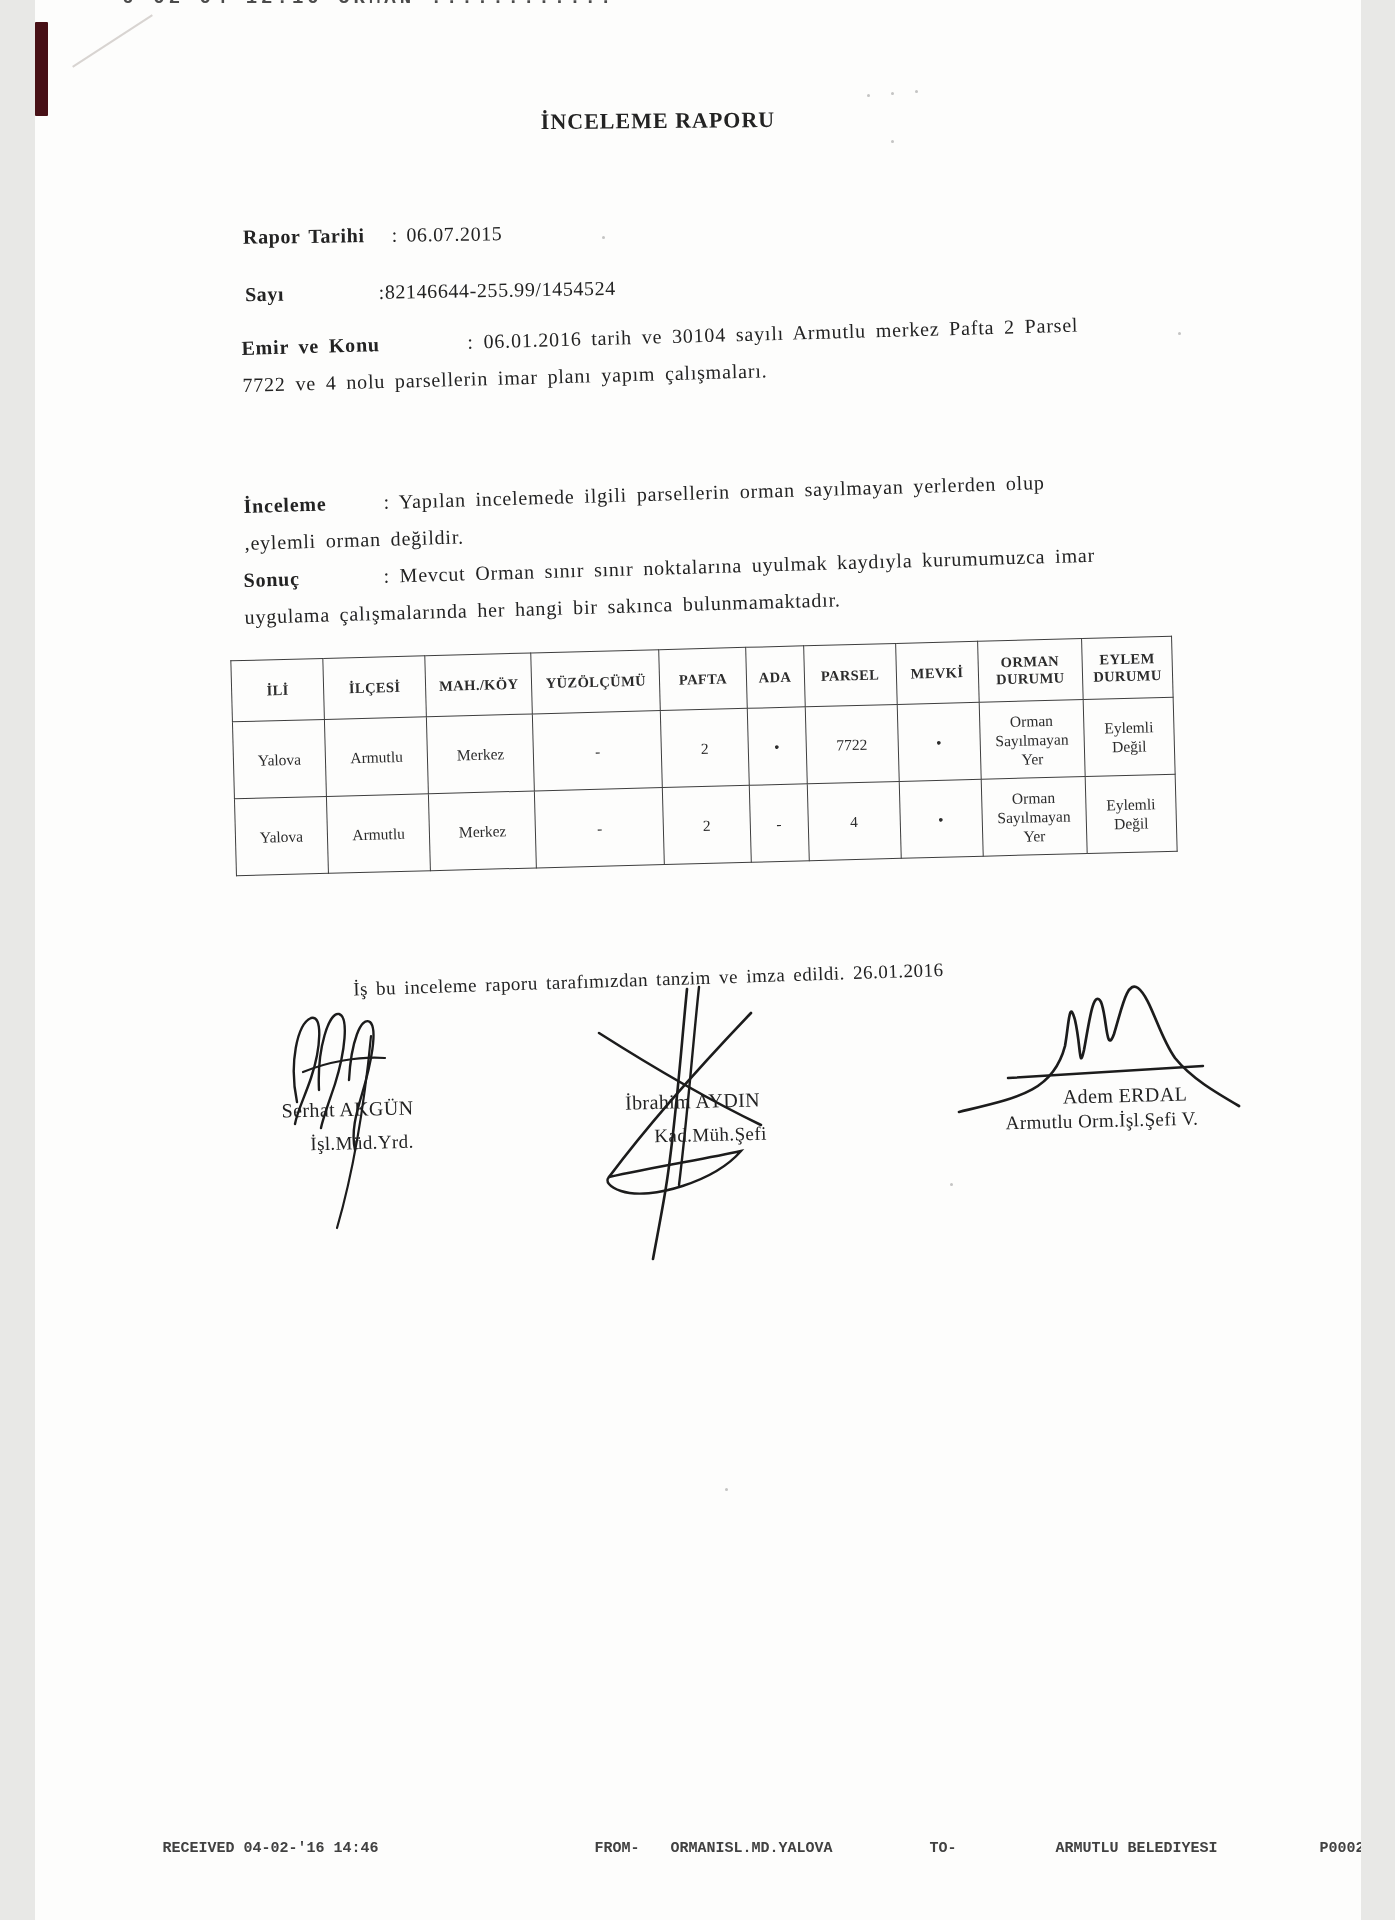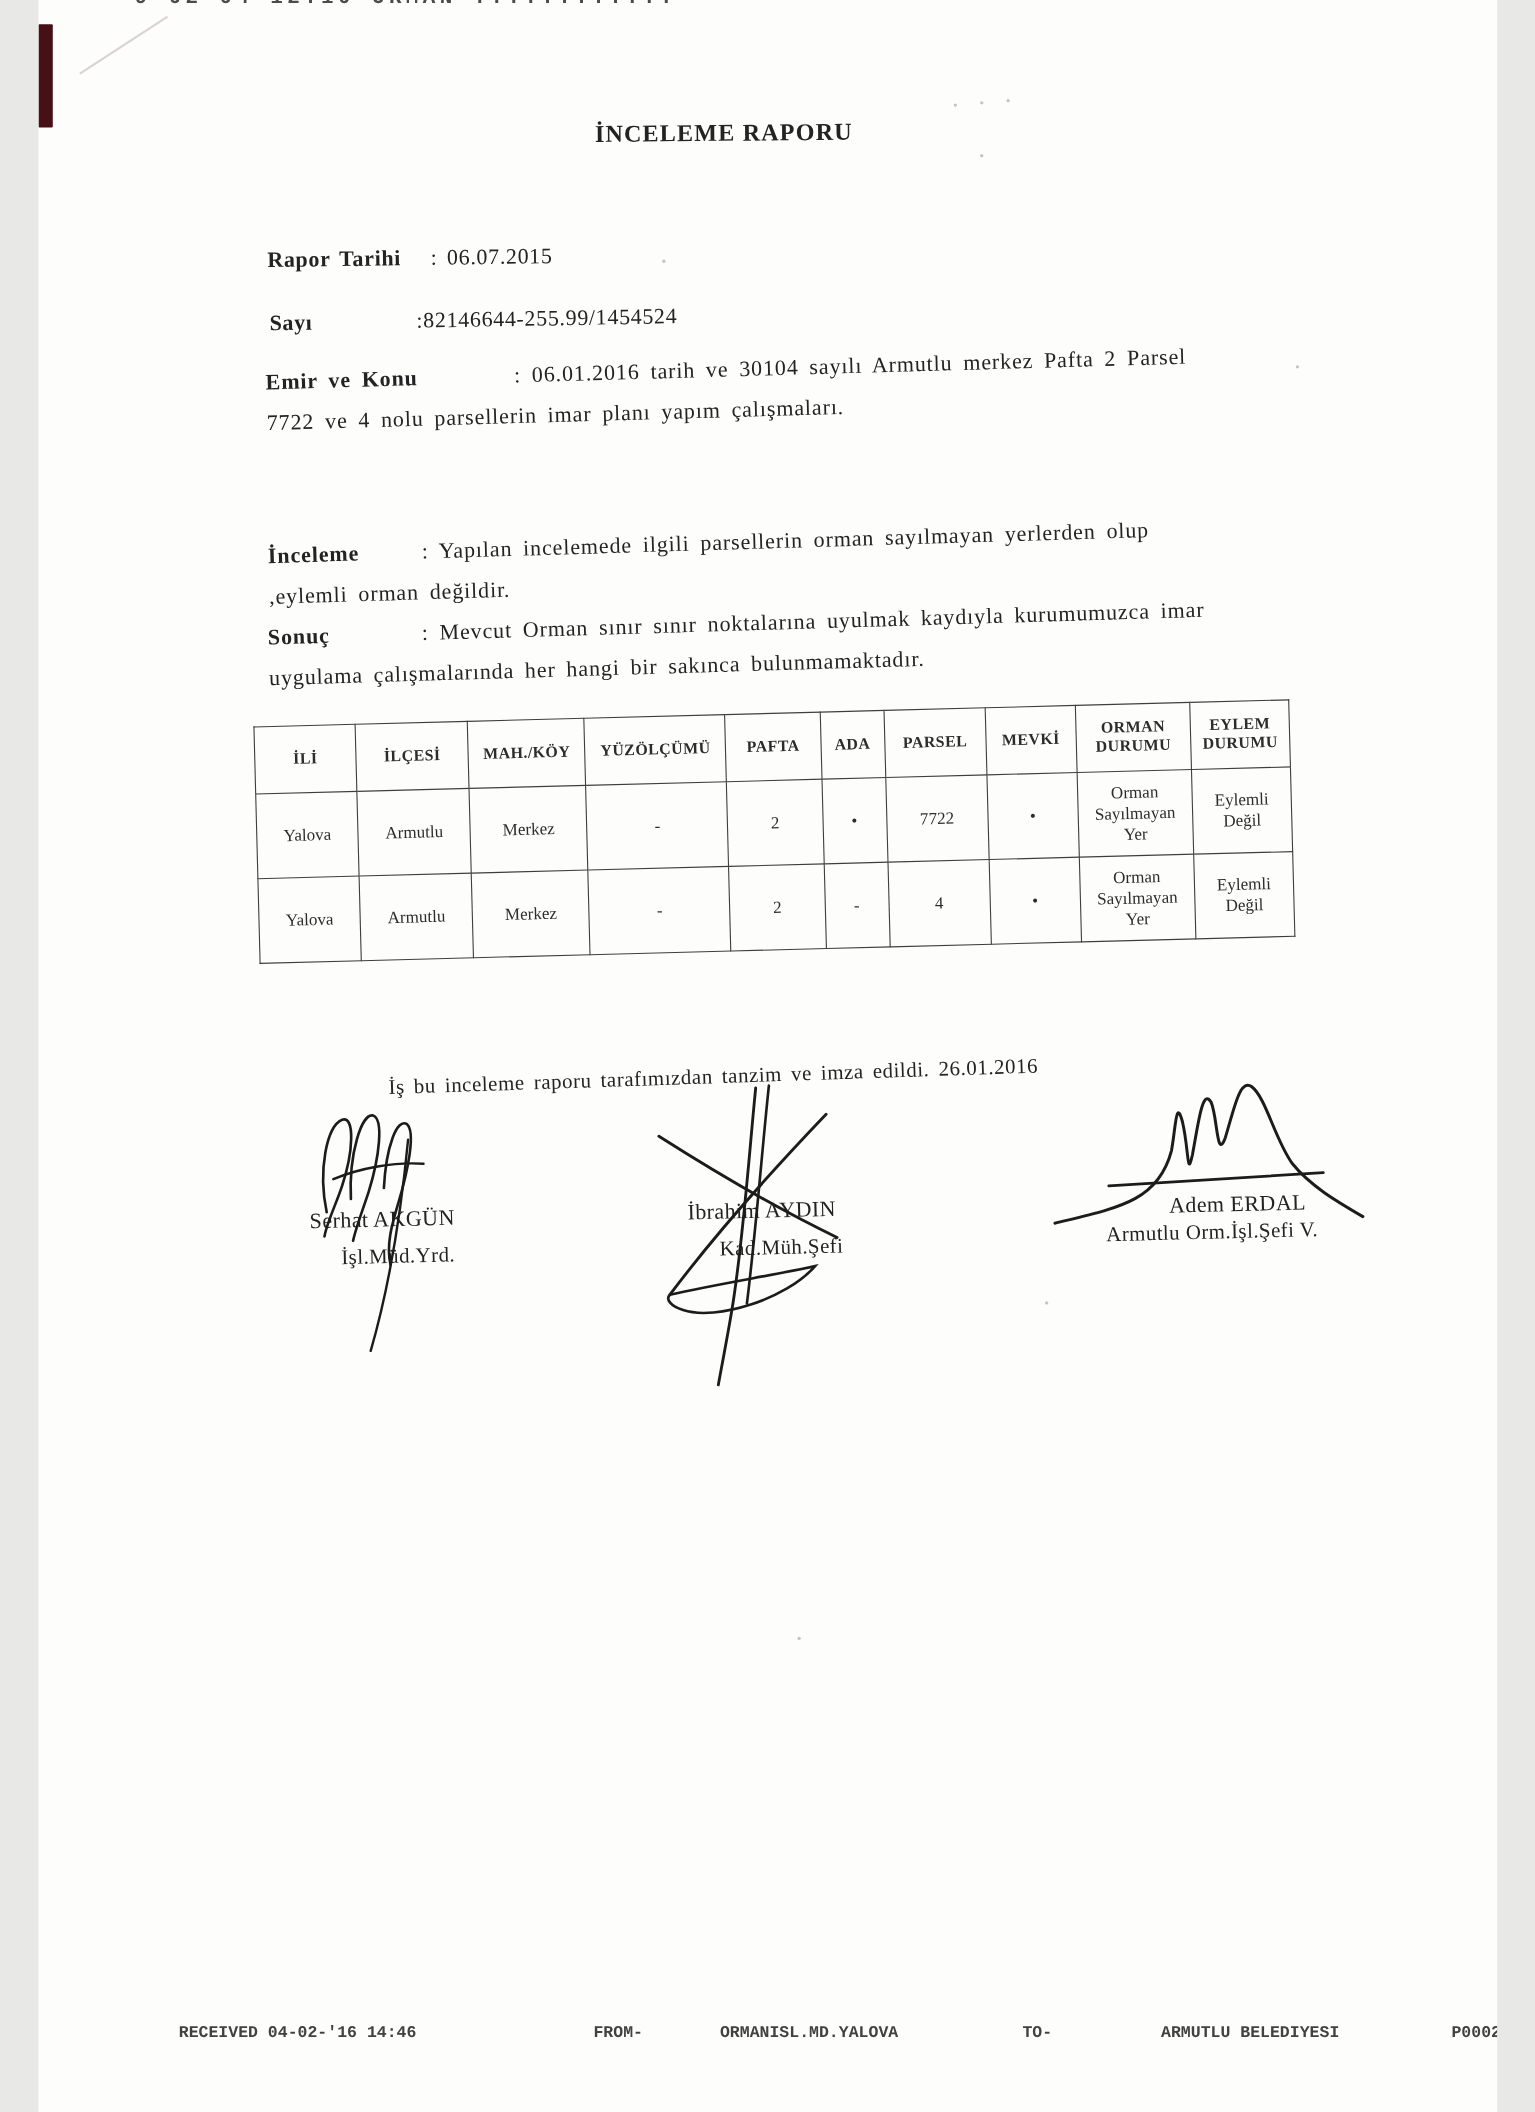--- a/index.html
+++ b/index.html
@@ -198,19 +198,19 @@
   </div>
 
   <div class="abs sig" style="left:918px;top:972px;">
     <svg width="358" height="158" viewBox="0 0 358 158">
       <path d="M6,140 C64,126 100,120 112,74 C116,52 116,26 122,48 C128,74 126,100 131,78 C136,52 140,16 148,30 C154,44 153,84 161,62 C169,36 174,8 185,16 C198,26 206,64 222,86 C238,106 262,120 286,134" stroke-width="2.7"></path>
       <path d="M55,106 L250,94" stroke-width="2.5"></path>
     </svg>
   </div>
 
   <div class="abs footer-part" style="left:128px;">RECEIVED 04-02-'16 14:46</div>
-  <div class="abs footer-part" style="left:505px;">FROM-</div>
-  <div class="abs footer-part" style="left:620px;">ORMANISL.MD.YALOVA</div>
+  <div class="abs footer-part" style="left:560px;">FROM-</div>
+  <div class="abs footer-part" style="left:636px;">ORMANISL.MD.YALOVA</div>
   <div class="abs footer-part" style="left:895px;font-family:Liberation Mono, monospace;">TO-</div>
   <div class="abs footer-part" style="left:1000px;margin-left:21px;">ARMUTLU BELEDIYESI</div>
   <div class="abs footer-part" style="left:1285px;">P0002/0003</div>
 
 </div>
 
 </body></html>

